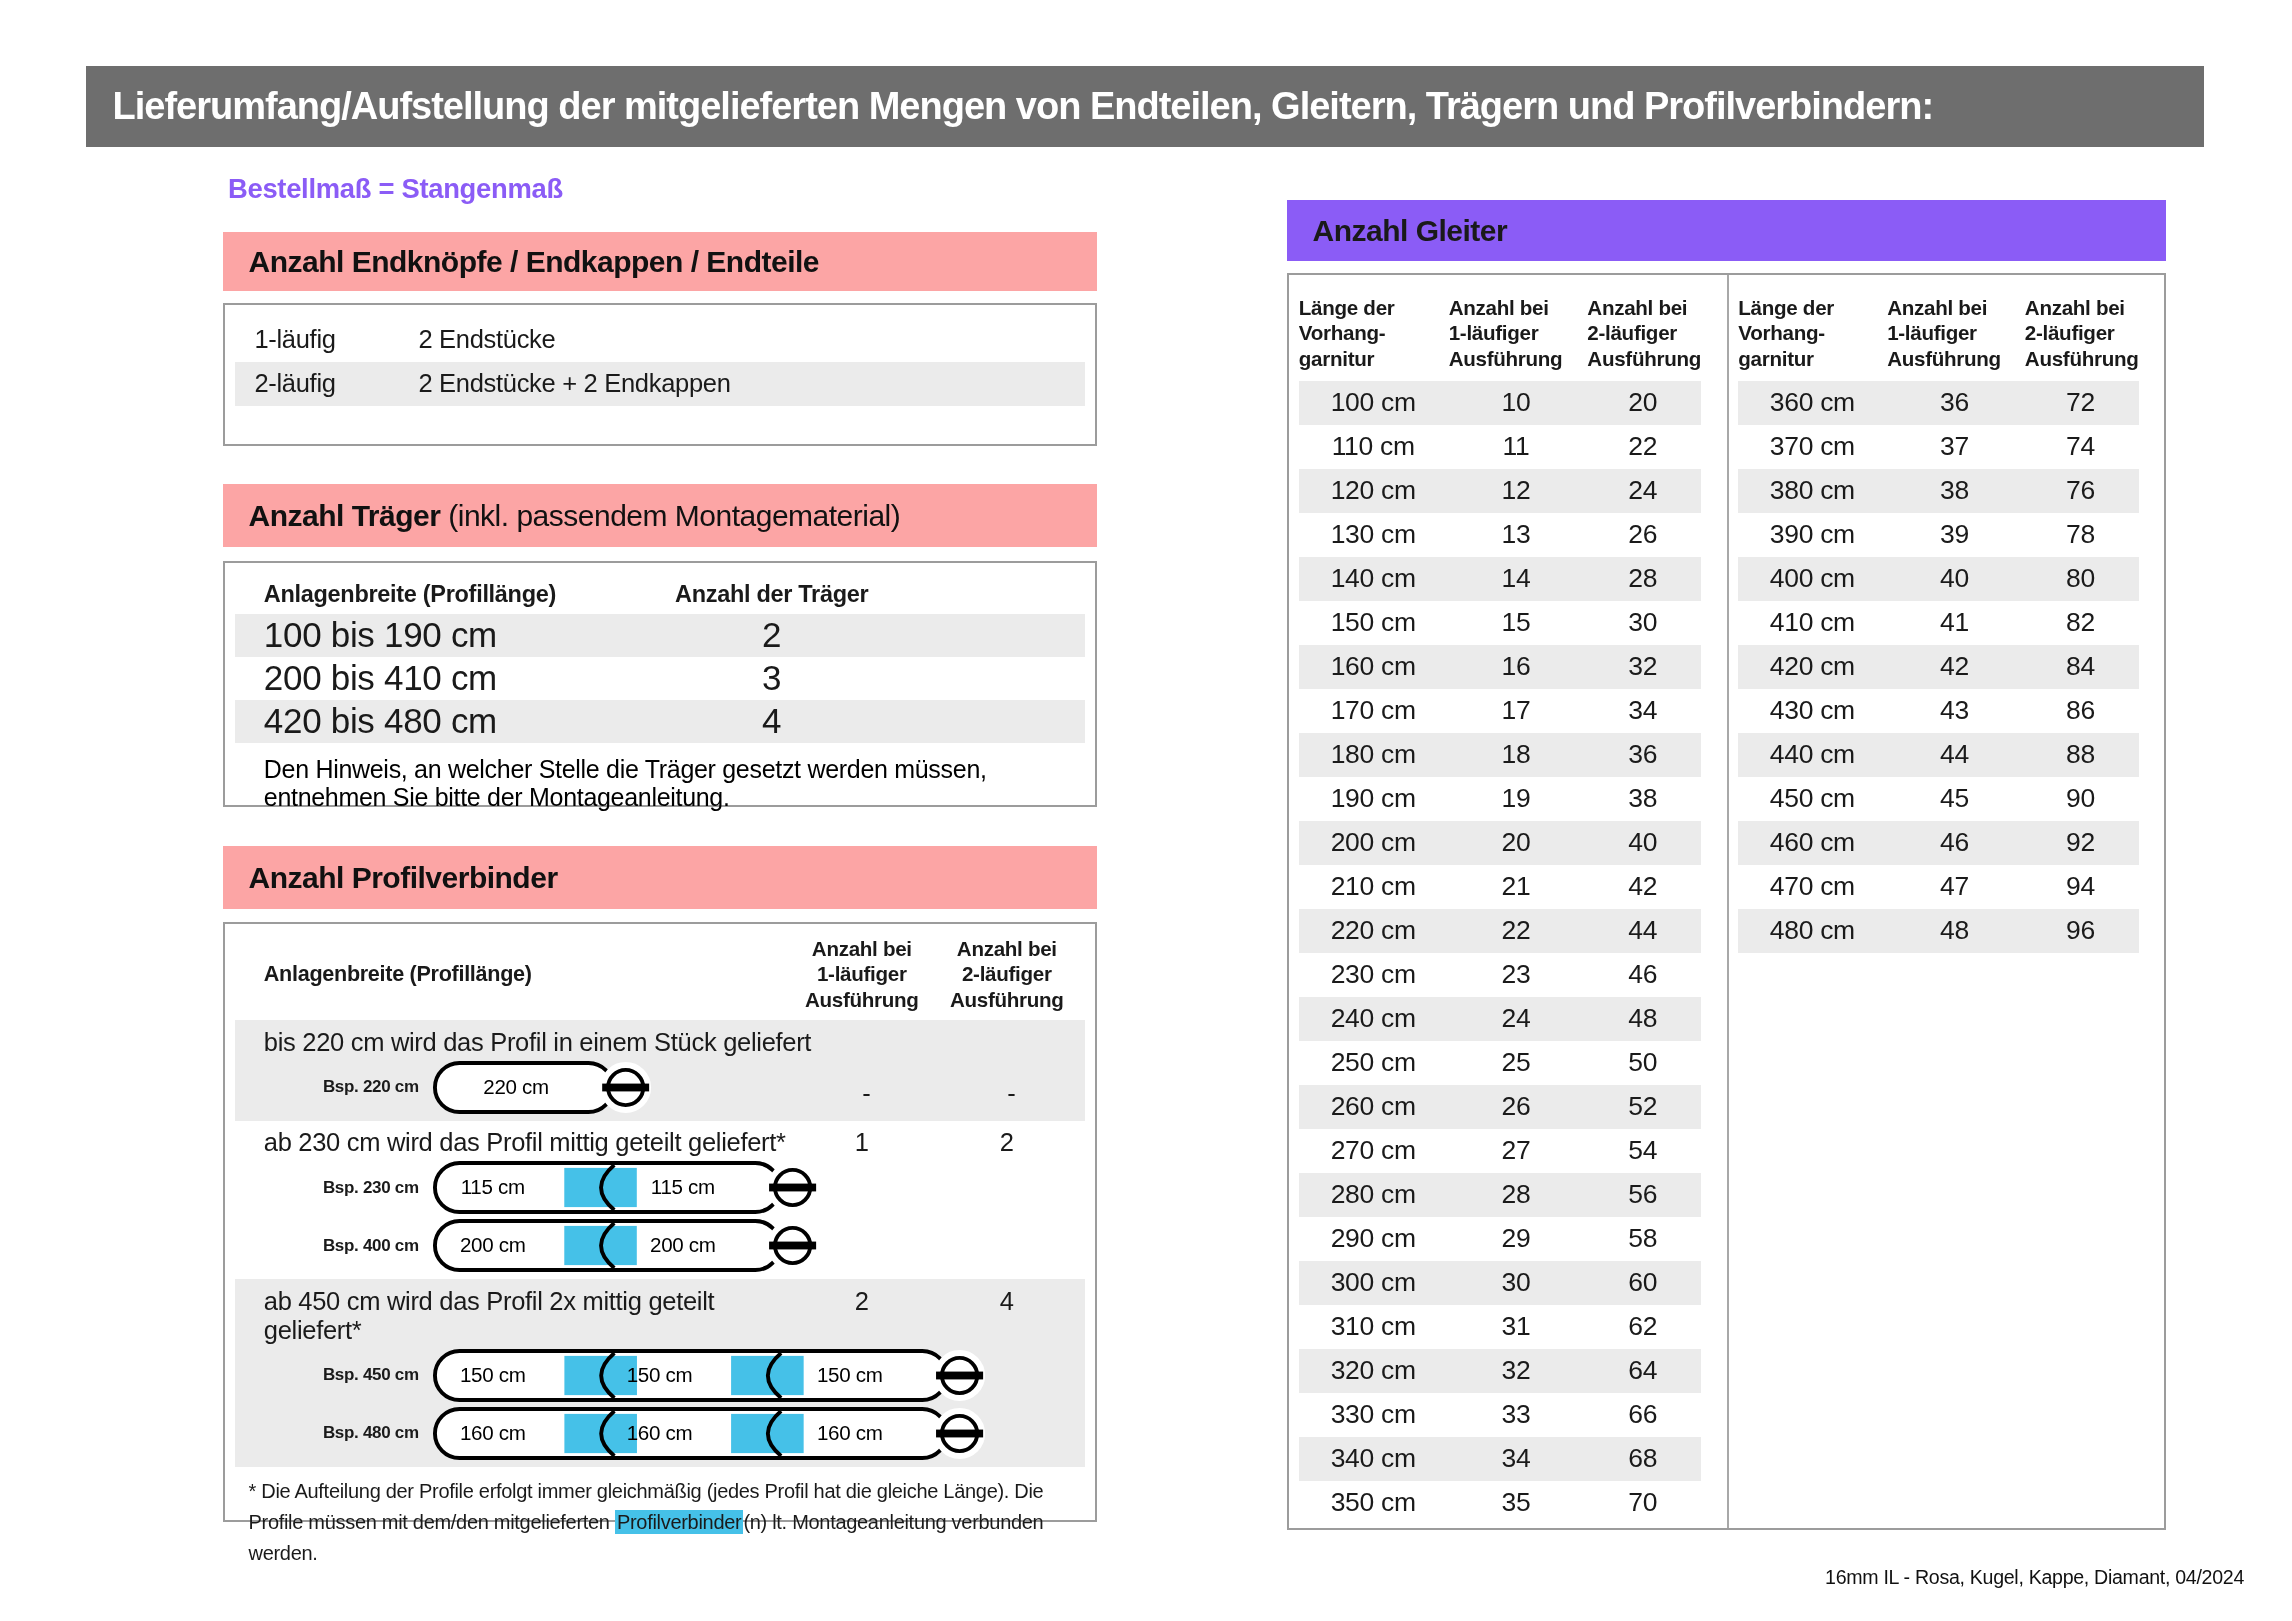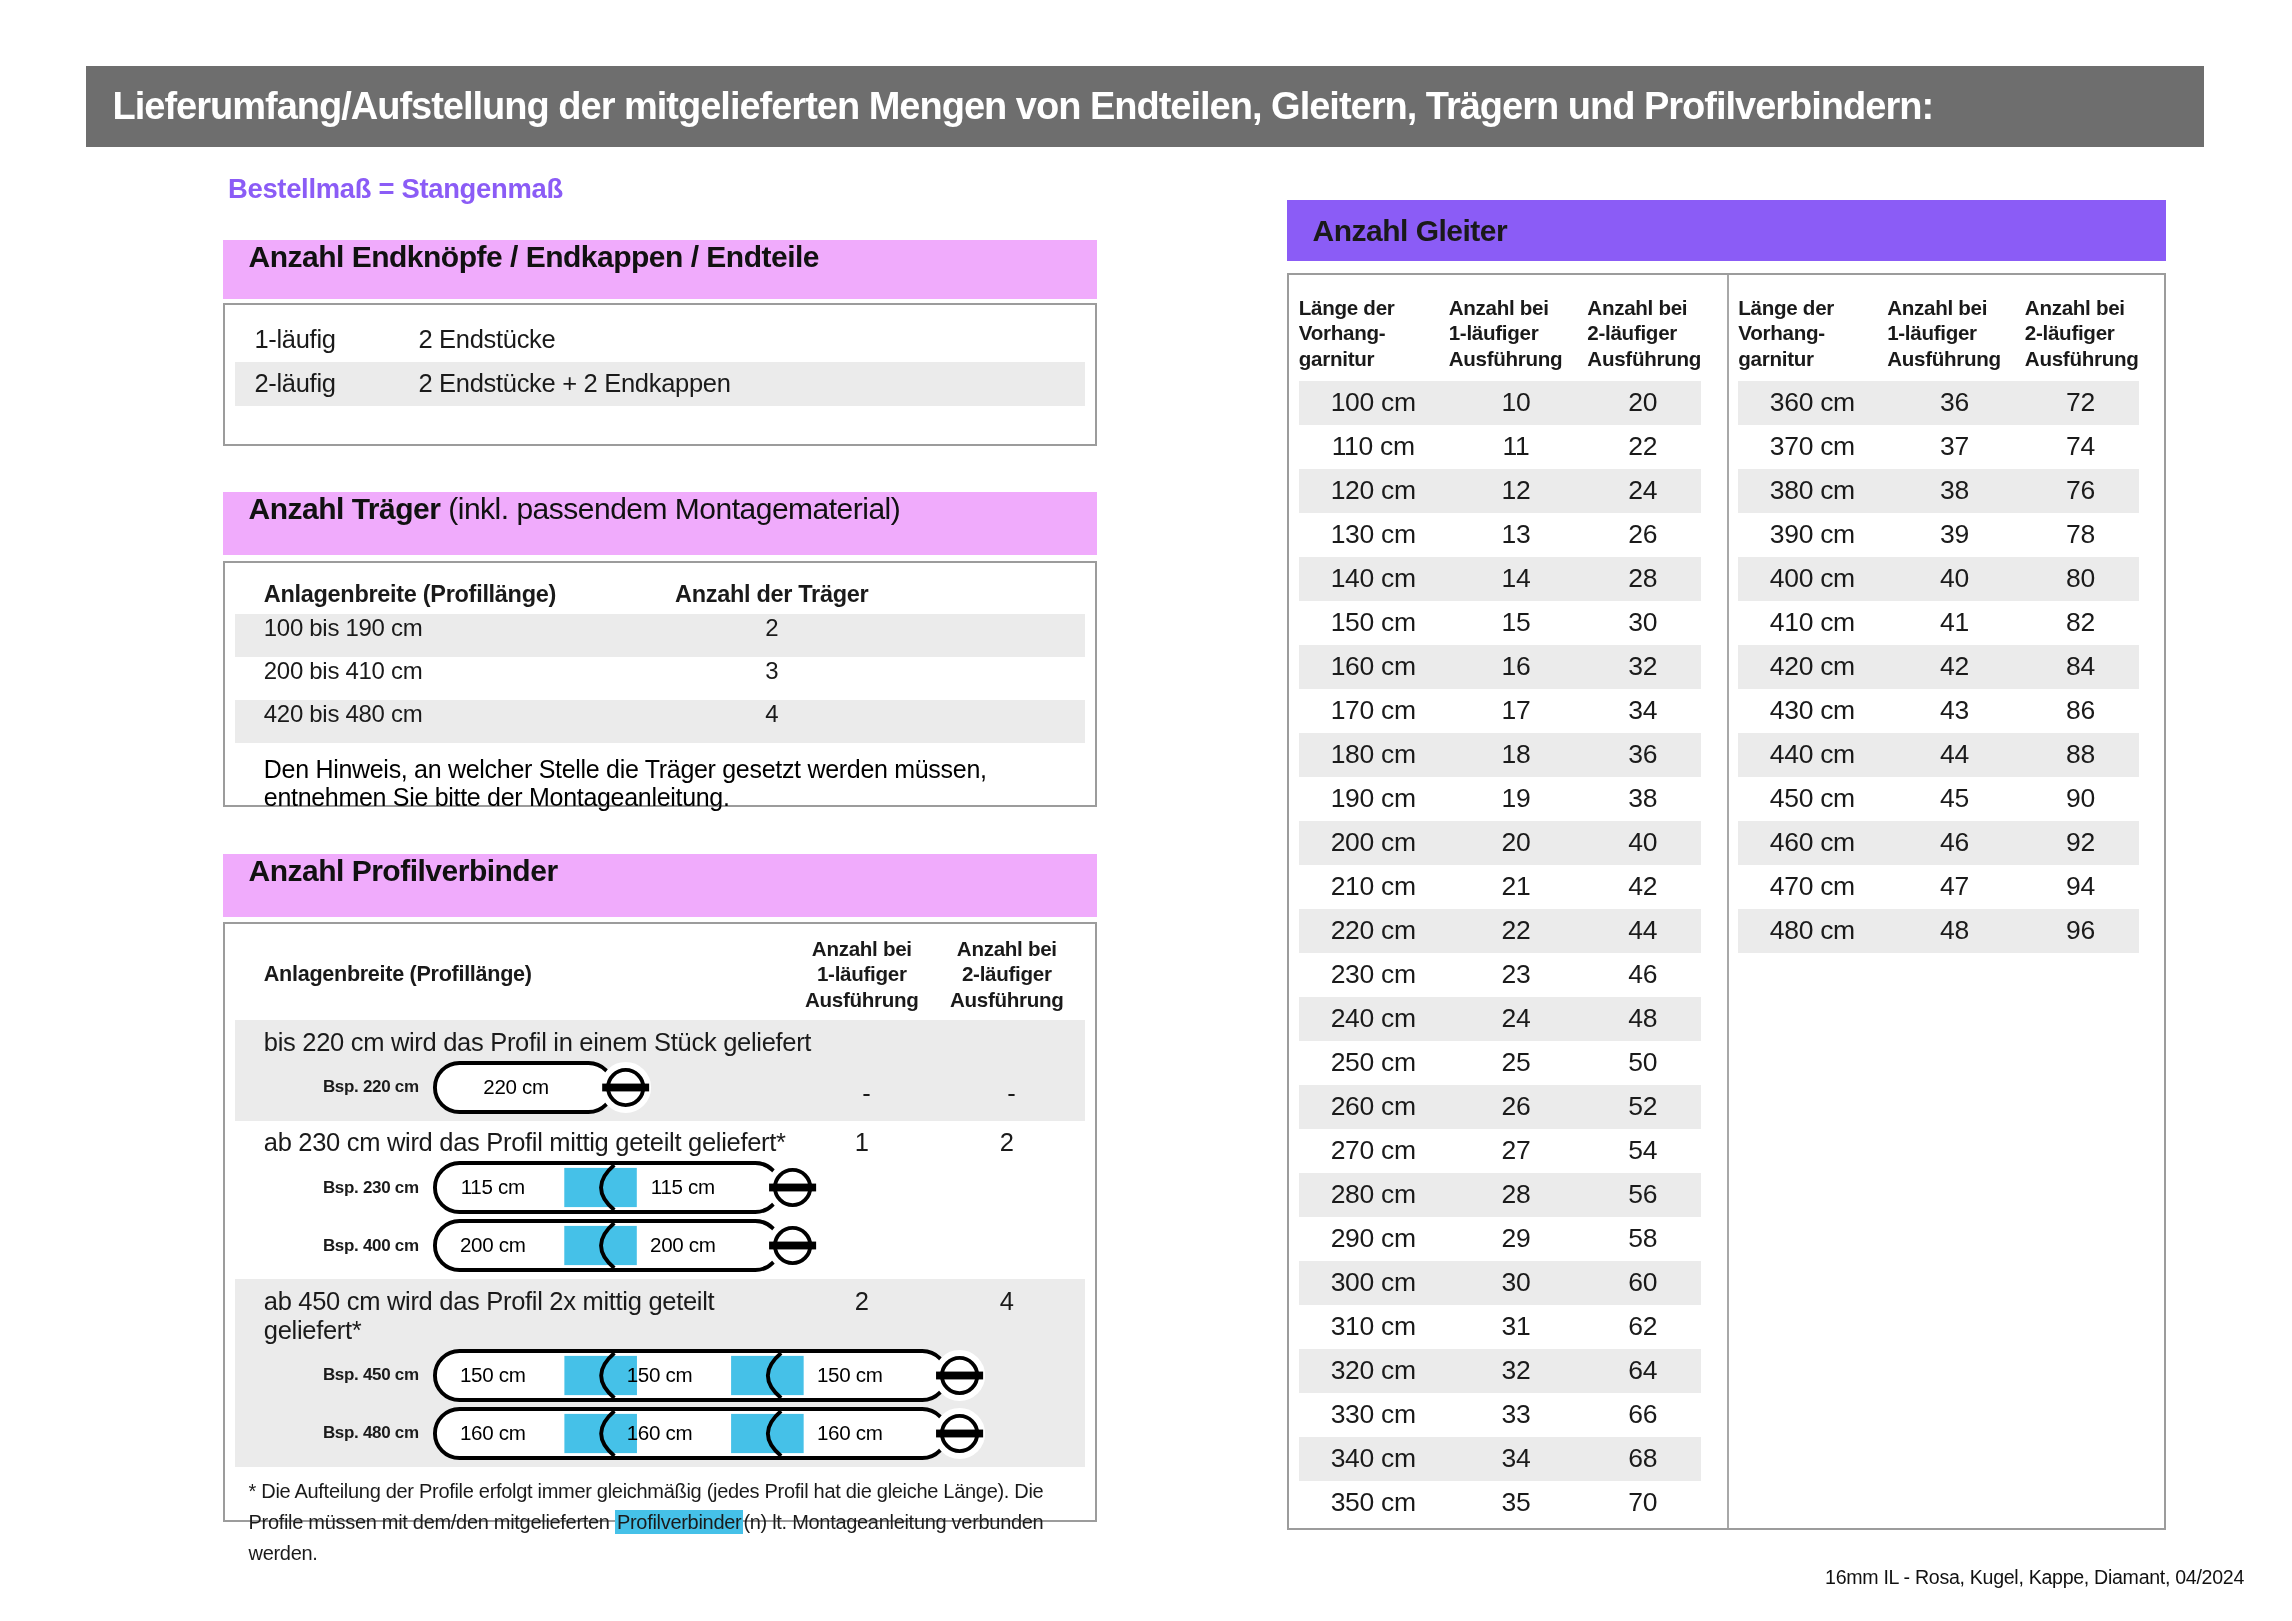--- a/index.html
+++ b/index.html
@@ -7,22 +7,22 @@
         font-family:"Liberation Sans","DejaVu Sans",sans-serif;color:#1a1a1a;overflow:hidden;letter-spacing:-0.3px;}
 
   
   .title-bar{position:absolute;left:86px;top:66px;width:2118px;height:81px;background:#6e6e6e;
              display:flex;align-items:center;box-sizing:border-box;padding-left:26.5px;}
   .title-bar .t{color:#ffffff;font-weight:bold;font-size:38px;letter-spacing:-1px;}
 
   .subtitle{position:absolute;left:228px;top:173px;font-size:27.4px;font-weight:bold;color:#8b5cf6;}
 
   
-  .sec-bar{position:absolute;left:223px;width:874px;background:#f0abfc;display:flex;align-items:flex-start;
-           box-sizing:border-box;padding-left:25.5px;font-size:30px;letter-spacing:-0.5px;color:#111;margin-top:8px;}
+  .sec-bar{position:absolute;left:223px;width:874px;background:#fca5a5;display:flex;align-items:center;
+           box-sizing:border-box;padding-left:25.5px;font-size:30px;letter-spacing:-0.5px;color:#111;}
   .sec-bar .b{font-weight:bold;}
   .sec-bar .n{font-weight:normal;white-space:pre;}
   #bar-endteile{top:232px;height:59px;}
   #bar-traeger{top:484px;height:63px;}
   #bar-pv{top:846px;height:63px;}
 
   .box{position:absolute;left:223px;width:874px;border:2px solid #9c9c9c;background:#fff;box-sizing:border-box;}
   #box-endteile{top:303px;height:143px;padding-top:12.7px;}
   #box-traeger{top:561px;height:246px;padding-top:15.7px;}
   #box-pv{top:922px;height:600px;}
@@ -31,21 +31,21 @@
 
   
   .et-row{display:flex;align-items:center;height:44px;margin:0 9.8px;font-size:25.5px;}
   .et-label{width:164px;padding-left:19.6px;}
   .et-value{flex:1;}
 
   
   .tr-head{display:flex;margin:2px 9.8px 5.9px;font-size:23.5px;font-weight:bold;}
   .tr-head .c1{flex:1;padding-left:29px;}
   .tr-head .c2{width:235px;text-align:center;margin-right:196px;}
-  .tr-row{display:flex;height:43px;margin:0 9.8px;font-size:24px;}
+  .tr-row{display:flex;align-items:center;height:43px;margin:0 9.8px;font-size:35px;}
   .tr-row .c1{flex:1;padding-left:29px;}
   .tr-row .c2{width:235px;text-align:center;margin-right:196px;}
   .tr-note{margin:13.7px 9.8px 0;padding-left:29px;font-size:25px;line-height:27.4px;max-width:745px;color:#000000;}
 
   
   .pv-head{display:flex;align-items:center;margin:11.8px 15.7px 7.8px 9.8px;}
   .pv-head .c1{flex:1;padding-left:29px;font-size:21.6px;font-weight:bold;}
   .pv-head .c2,.pv-head .c3{width:145px;text-align:center;font-size:20.6px;font-weight:bold;
                             line-height:25.5px;white-space:pre-line;}
   .pv-row{margin:0 9.8px;position:relative;padding-bottom:3.9px;}

